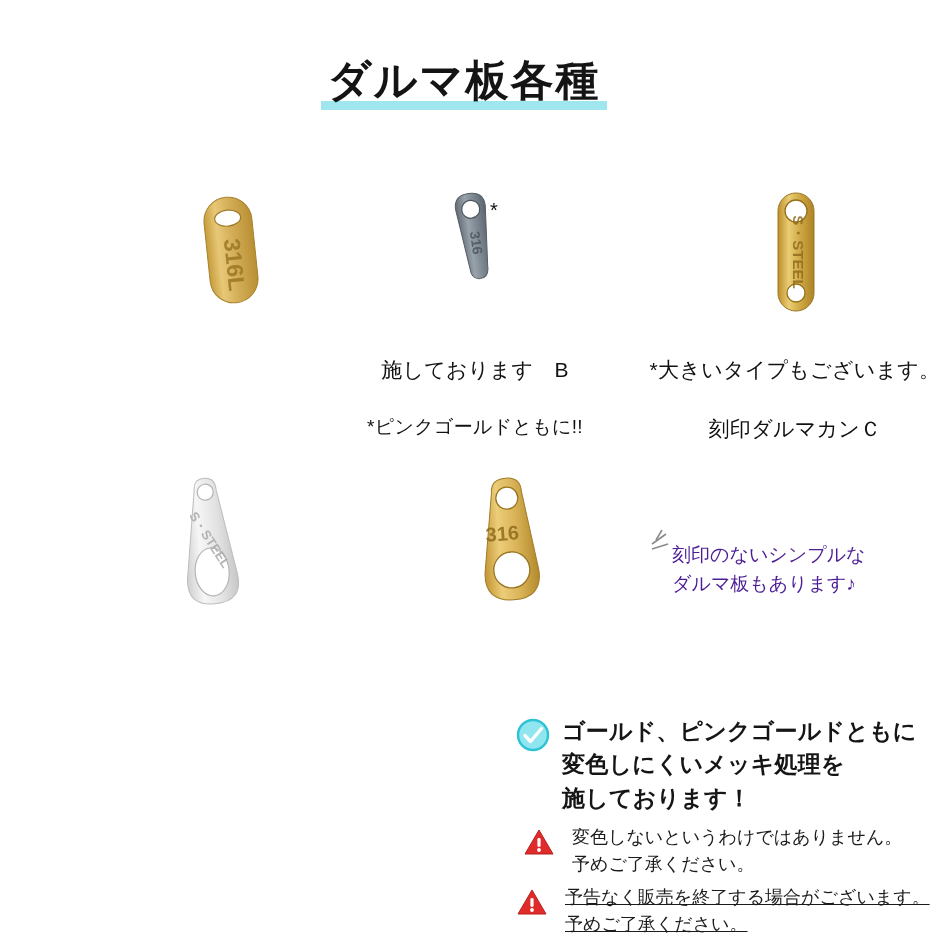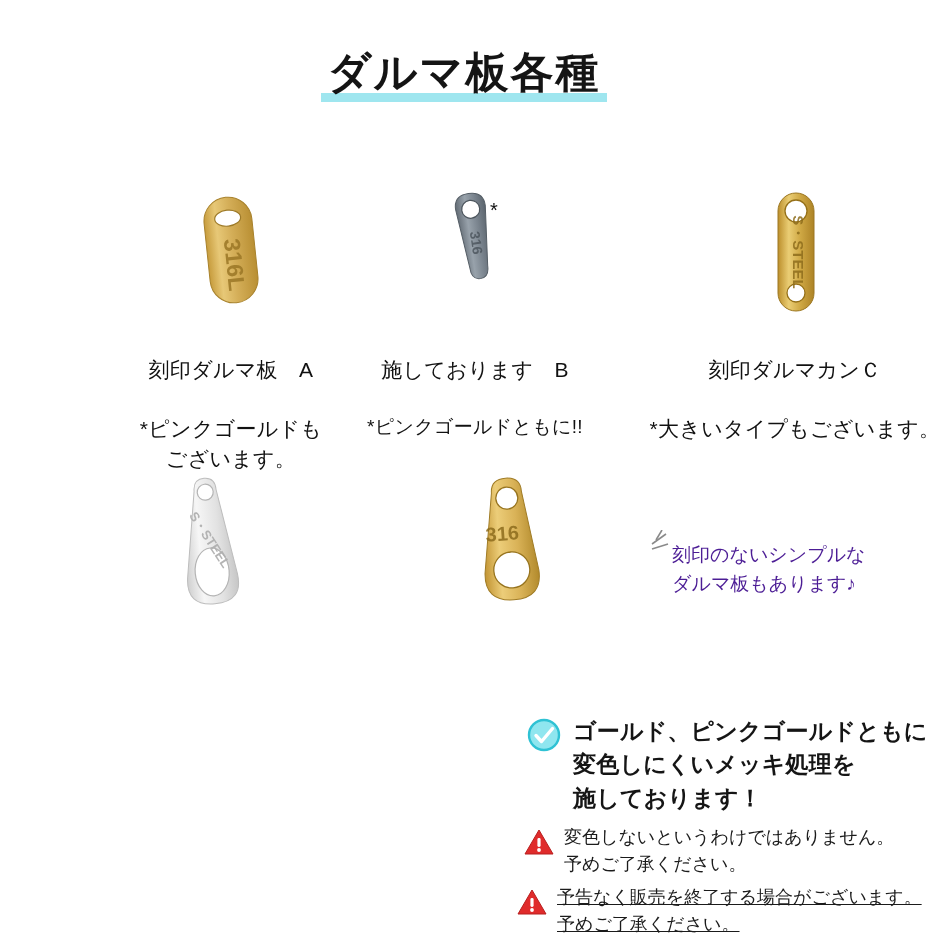--- a/index.html
+++ b/index.html
@@ -12,21 +12,21 @@
     background: #ffffff;
     font-family: "Liberation Sans", "DejaVu Sans", sans-serif;
     color: #1b1b1b;
     position: relative;
     overflow: hidden;
   }
 
   
   .title-wrap {
     position: absolute;
-    top: 44px;
+    top: 52px;
     left: 0;
     width: 928px;
     text-align: center;
   }
   .title {
     display: inline-block;
     position: relative;
     font-size: 43px;
     font-weight: bold;
     letter-spacing: 2px;
@@ -92,21 +92,21 @@
     position: absolute;
     left: 640px;
     top: 530px;
     width: 34px;
     height: 34px;
   }
 
   
   .check-block {
     position: absolute;
-    left: 527px;
+    left: 516px;
     top: 715px;
     display: flex;
     align-items: flex-start;
     gap: 12px;
   }
   .check-icon {
     width: 34px;
     height: 34px;
     flex: 0 0 34px;
     margin-top: 3px;
@@ -118,21 +118,21 @@
     letter-spacing: 0.2px;
     white-space: pre-line;
     color: #151515;
   }
 
   
   .warn {
     position: absolute;
     display: flex;
     align-items: flex-start;
-    gap: 10px;
+    gap: 18px;
   }
   .warn-icon {
     width: 30px;
     height: 28px;
     flex: 0 0 30px;
     margin-top: 4px;
   }
   .warn-text {
     font-size: 18px;
     line-height: 1.5;
@@ -168,25 +168,20 @@
           <stop offset="100%" stop-color="#b98f33"></stop>
         </linearGradient>
       </defs>
       <g transform="rotate(-6 60 65)">
         <rect x="36" y="12" width="48" height="106" rx="24" ry="24" fill="url(#goldA)" stroke="#a8822c" stroke-width="1"></rect>
         <ellipse cx="60" cy="33" rx="13" ry="8" fill="#ffffff" stroke="#9d7a28" stroke-width="1.2"></ellipse>
         <text x="60" y="86" fill="#9b7726" font-family="'Liberation Sans',sans-serif" font-size="23" font-weight="bold" text-anchor="middle" transform="rotate(90 60 80)" opacity="0.85">316L</text>
       </g>
     </svg>
   </div>
-  <div class="caption">
-    <div>刻印ダルマ板　A</div>
-    <div>*ピンクゴールドも
-ございます。</div>
-  </div>
 </div>
 
 <div class="item" style="left: 350px; top: 185px; width: 250px;">
   <div class="art">
     <span class="asterisk-b" style="left:105px; top:14px; position:absolute;">*</span>
     <svg class="charm" style="left:50%; transform:translateX(-50%);" width="110" height="120" viewBox="0 0 110 120">
       <defs>
         <linearGradient id="silverB" x1="0" y1="0" x2="1" y2="0">
           <stop offset="0%" stop-color="#626b74"></stop>
           <stop offset="35%" stop-color="#98a2ab"></stop>
@@ -220,22 +215,22 @@
       </defs>
       <g>
         <rect x="38" y="8" width="36" height="118" rx="18" ry="18" fill="url(#goldC)" stroke="#9c7722" stroke-width="1"></rect>
         <circle cx="56" cy="26" r="11" fill="#ffffff" stroke="#957019" stroke-width="1.3"></circle>
         <circle cx="56" cy="108" r="9" fill="#ffffff" stroke="#957019" stroke-width="1.3"></circle>
         <text x="56" y="70" fill="#8e6d1c" font-family="'Liberation Sans',sans-serif" font-size="15" font-weight="bold" text-anchor="middle" transform="rotate(90 56 67)" opacity="0.85">S・STEEL</text>
       </g>
     </svg>
   </div>
   <div class="caption">
+    <div>*大きいタイプもございます。</div>
     <div>刻印ダルマカンＣ</div>
-    <div>*大きいタイプもございます。</div>
   </div>
 </div>
 
 <div class="item" style="left: 60px; top: 472px; width: 300px;">
   <div class="art" style="height:160px;">
     <svg class="charm" style="left:50%; transform:translateX(-50%);" width="110" height="150" viewBox="0 0 110 150">
       <defs>
         <linearGradient id="silverD" x1="0" y1="0" x2="1" y2="0">
           <stop offset="0%" stop-color="#cfcfcf"></stop>
           <stop offset="30%" stop-color="#f6f6f6"></stop>

